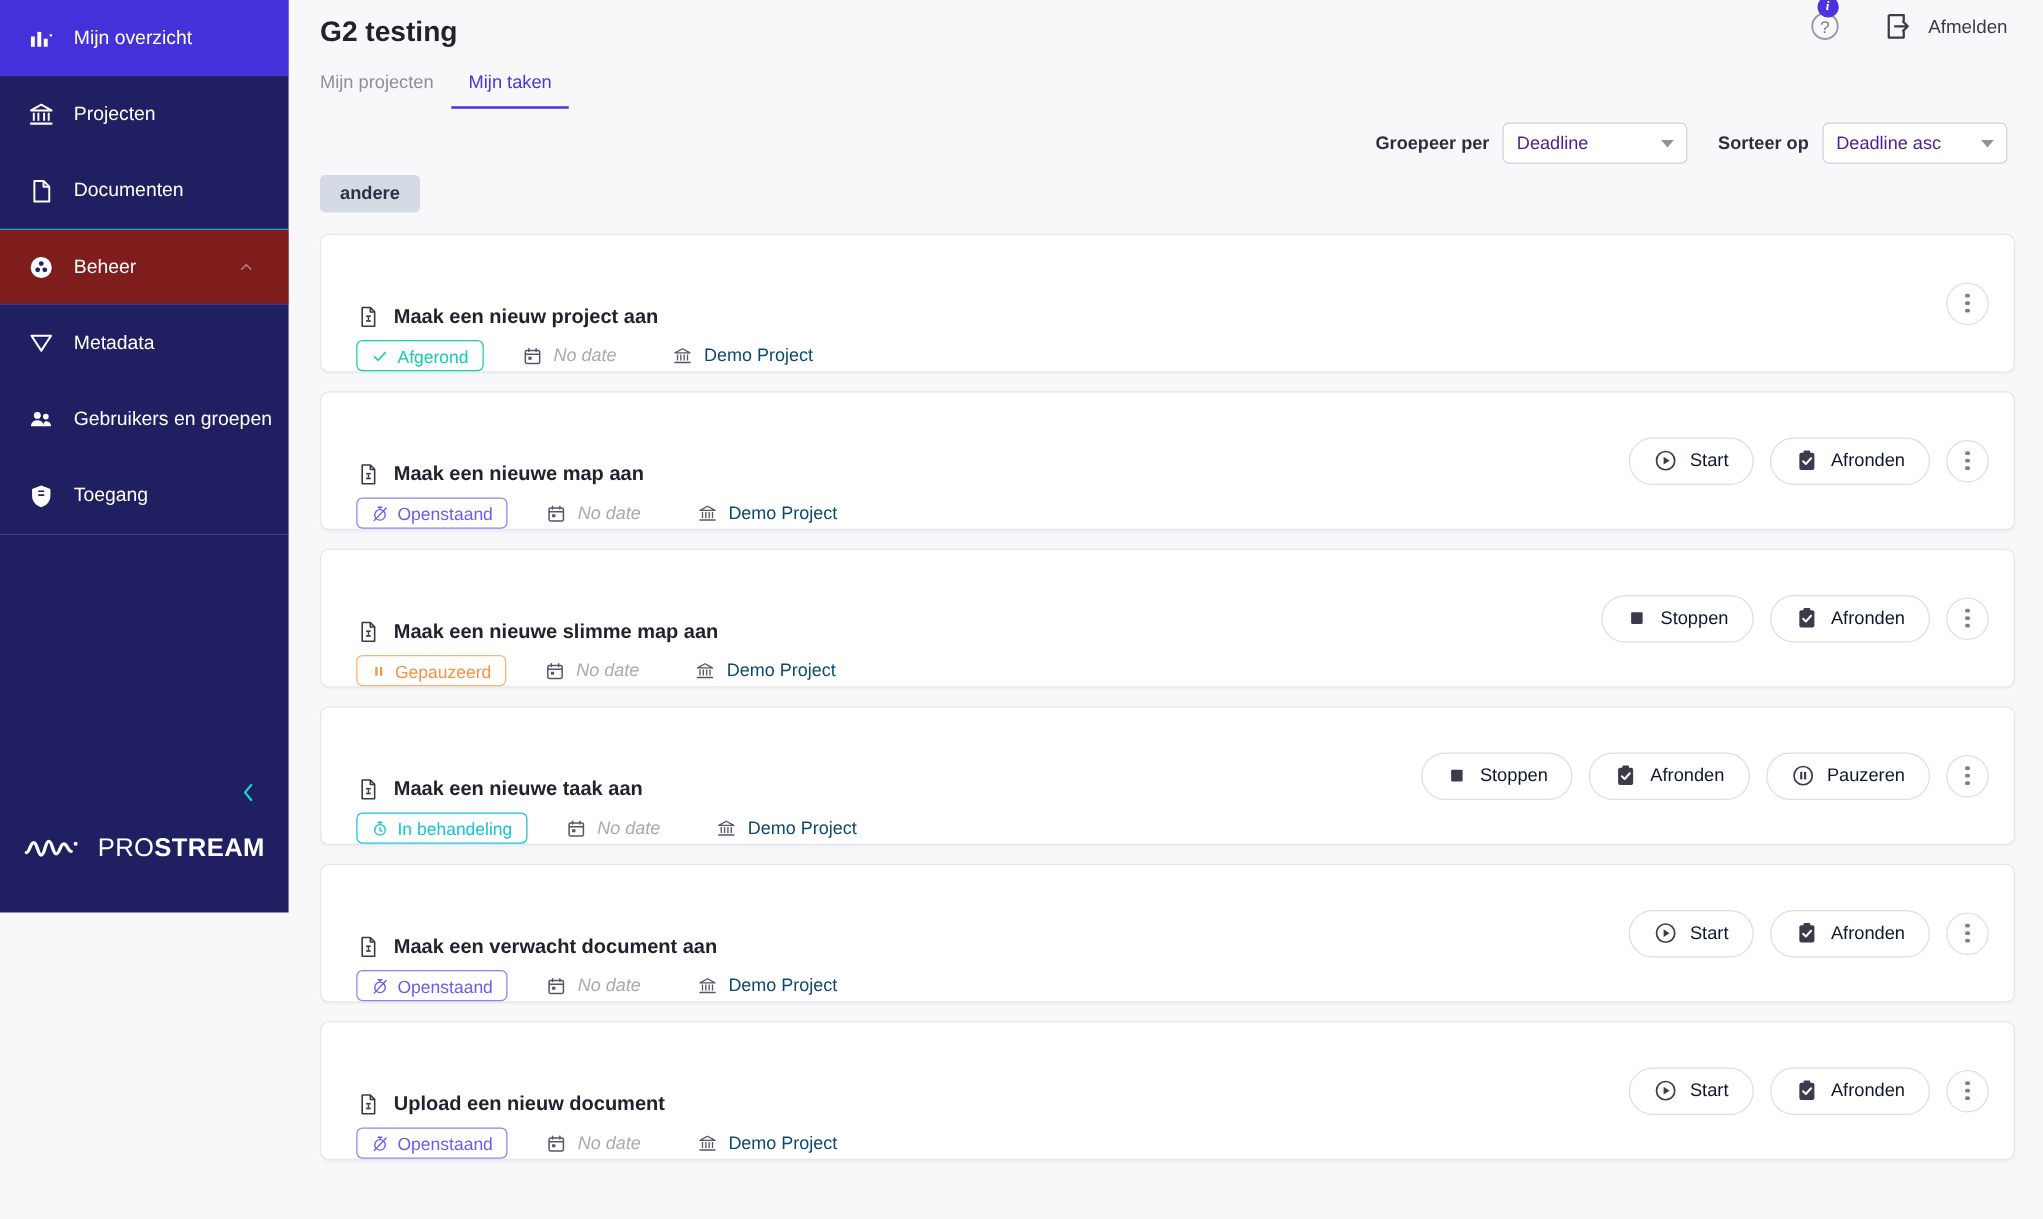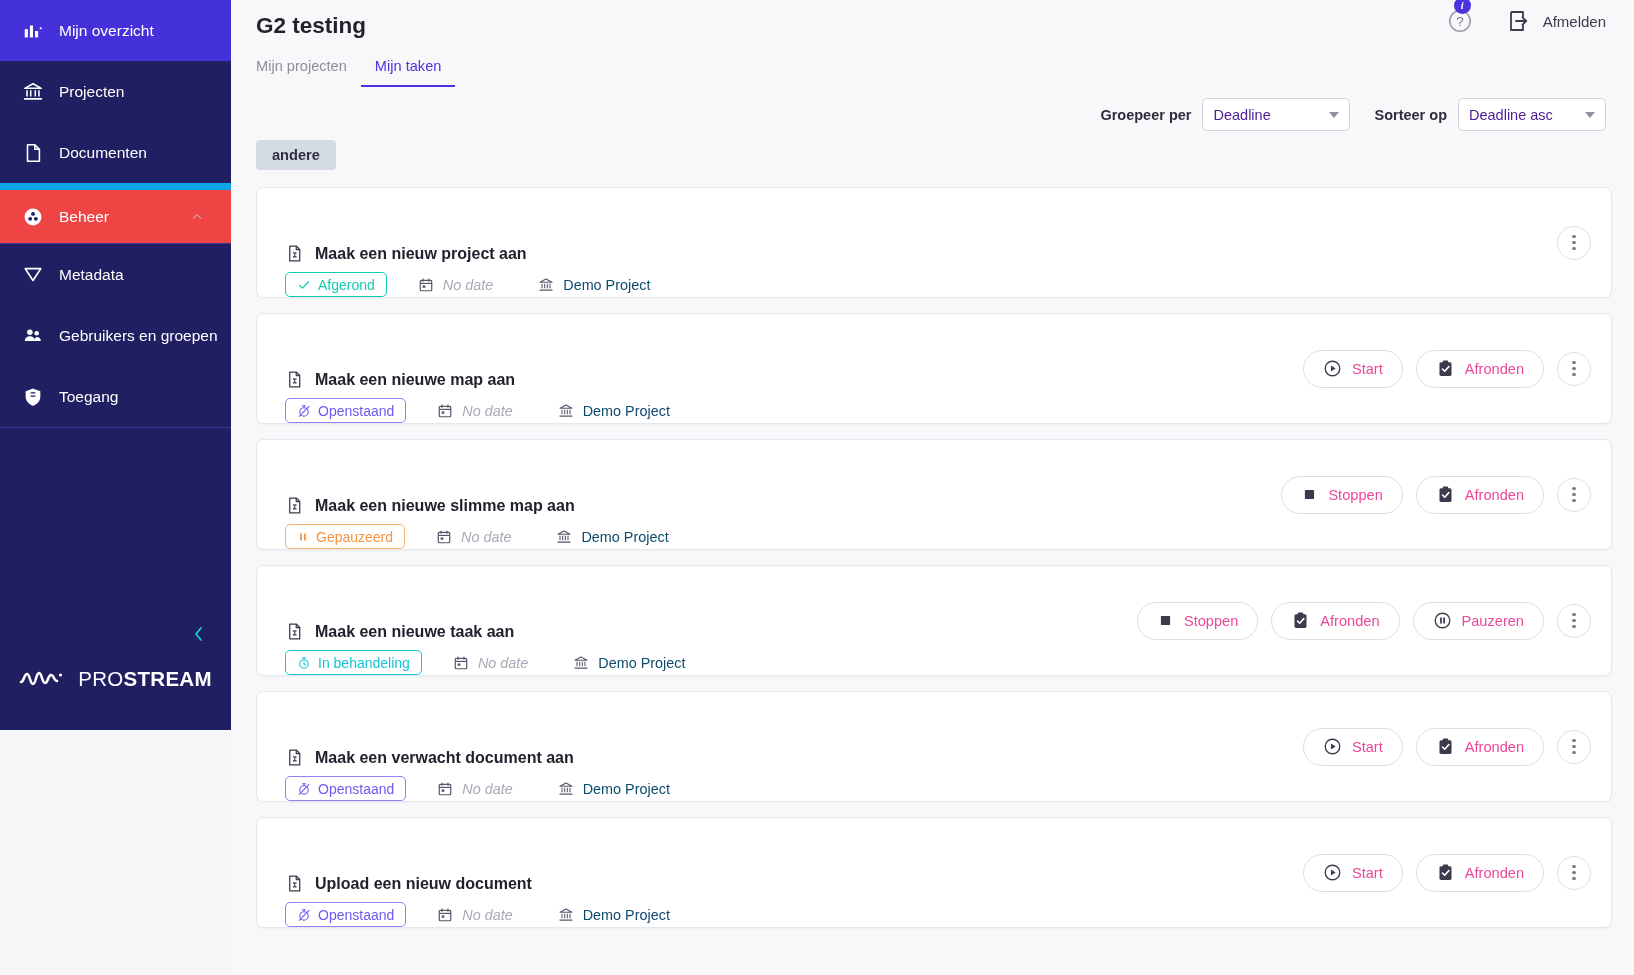--- a/index.html
+++ b/index.html
@@ -20,21 +20,21 @@
   }
   .nav { display:flex; flex-direction:column; }
   .nav-item {
     height:61px; display:flex; align-items:center; gap:15px;
     padding:0 0 0 22px; color:#ffffff; font-size:15.5px;
     cursor:pointer; position:relative;
   }
   .nav-item .ico { width:22px; height:22px; display:flex; align-items:center; justify-content:center; flex:0 0 22px; }
   .nav-item .ico svg { display:block; }
   .nav-item.active { background:#4531d9; }
-  .nav-item.section { background:#ef4444; border-top:7px solid #0ea5e9; border-bottom:1px solid #3b3792;justify-content:center; }
+  .nav-item.section { background:#7f1d1d; border-top:1px solid #0ea5e9; border-bottom:1px solid #3b3792;justify-content:center; }
   .nav-item .chev { margin-left:auto; margin-right:26px; opacity:.6; }
   .nav-sep { height:1px; background:#3b3792; width:100%; }
   .collapse-btn {
     position:absolute; right:26px; bottom:87px; color:#19d3c5;
     font-size:17px; cursor:pointer; line-height:1;
   }
   .brand {
     position:absolute; left:0; bottom:38px; width:100%;
     display:flex; align-items:center; justify-content:center; gap:7px;
   }
@@ -110,21 +110,21 @@
   .chip.paused    { color:#f49342; border-color:#f7b275; }
   .chip.progress  { color:#13c4d8; border-color:#13c4d8; }
 
   .meta-date { display:flex; align-items:center; gap:9px; margin-left:31px; color:#a9a9b6; font-style:italic; font-size:14.4px; }
   .meta-proj { display:flex; align-items:center; gap:9px; margin-left:45px; color:#0c4a6e; font-size:14.4px; }
 
   .card-actions { position:absolute; right:20px; top:50%; transform:translateY(-50%); display:flex; align-items:center; gap:13px; }
   .btn {
     display:inline-flex; align-items:center; gap:10px; height:38px; padding:0 19px;
     border:1px solid #dddde5; border-radius:19px; background:#fff;
-    font-size:14.6px; color:#ec4899; cursor:pointer; white-space:nowrap;
+    font-size:14.6px; color:#0f172a; cursor:pointer; white-space:nowrap;
   }
   .kebab {
     width:34px; height:34px; border-radius:50%; border:1px solid #dddde5; background:#fff;
     display:flex; flex-direction:column; align-items:center; justify-content:center; gap:3px;
     cursor:pointer;
   }
   .kebab i { width:3.2px; height:3.2px; border-radius:50%; background:#7d7d8c; display:block; }
   svg { display:block; }
 </style>
 </head>

